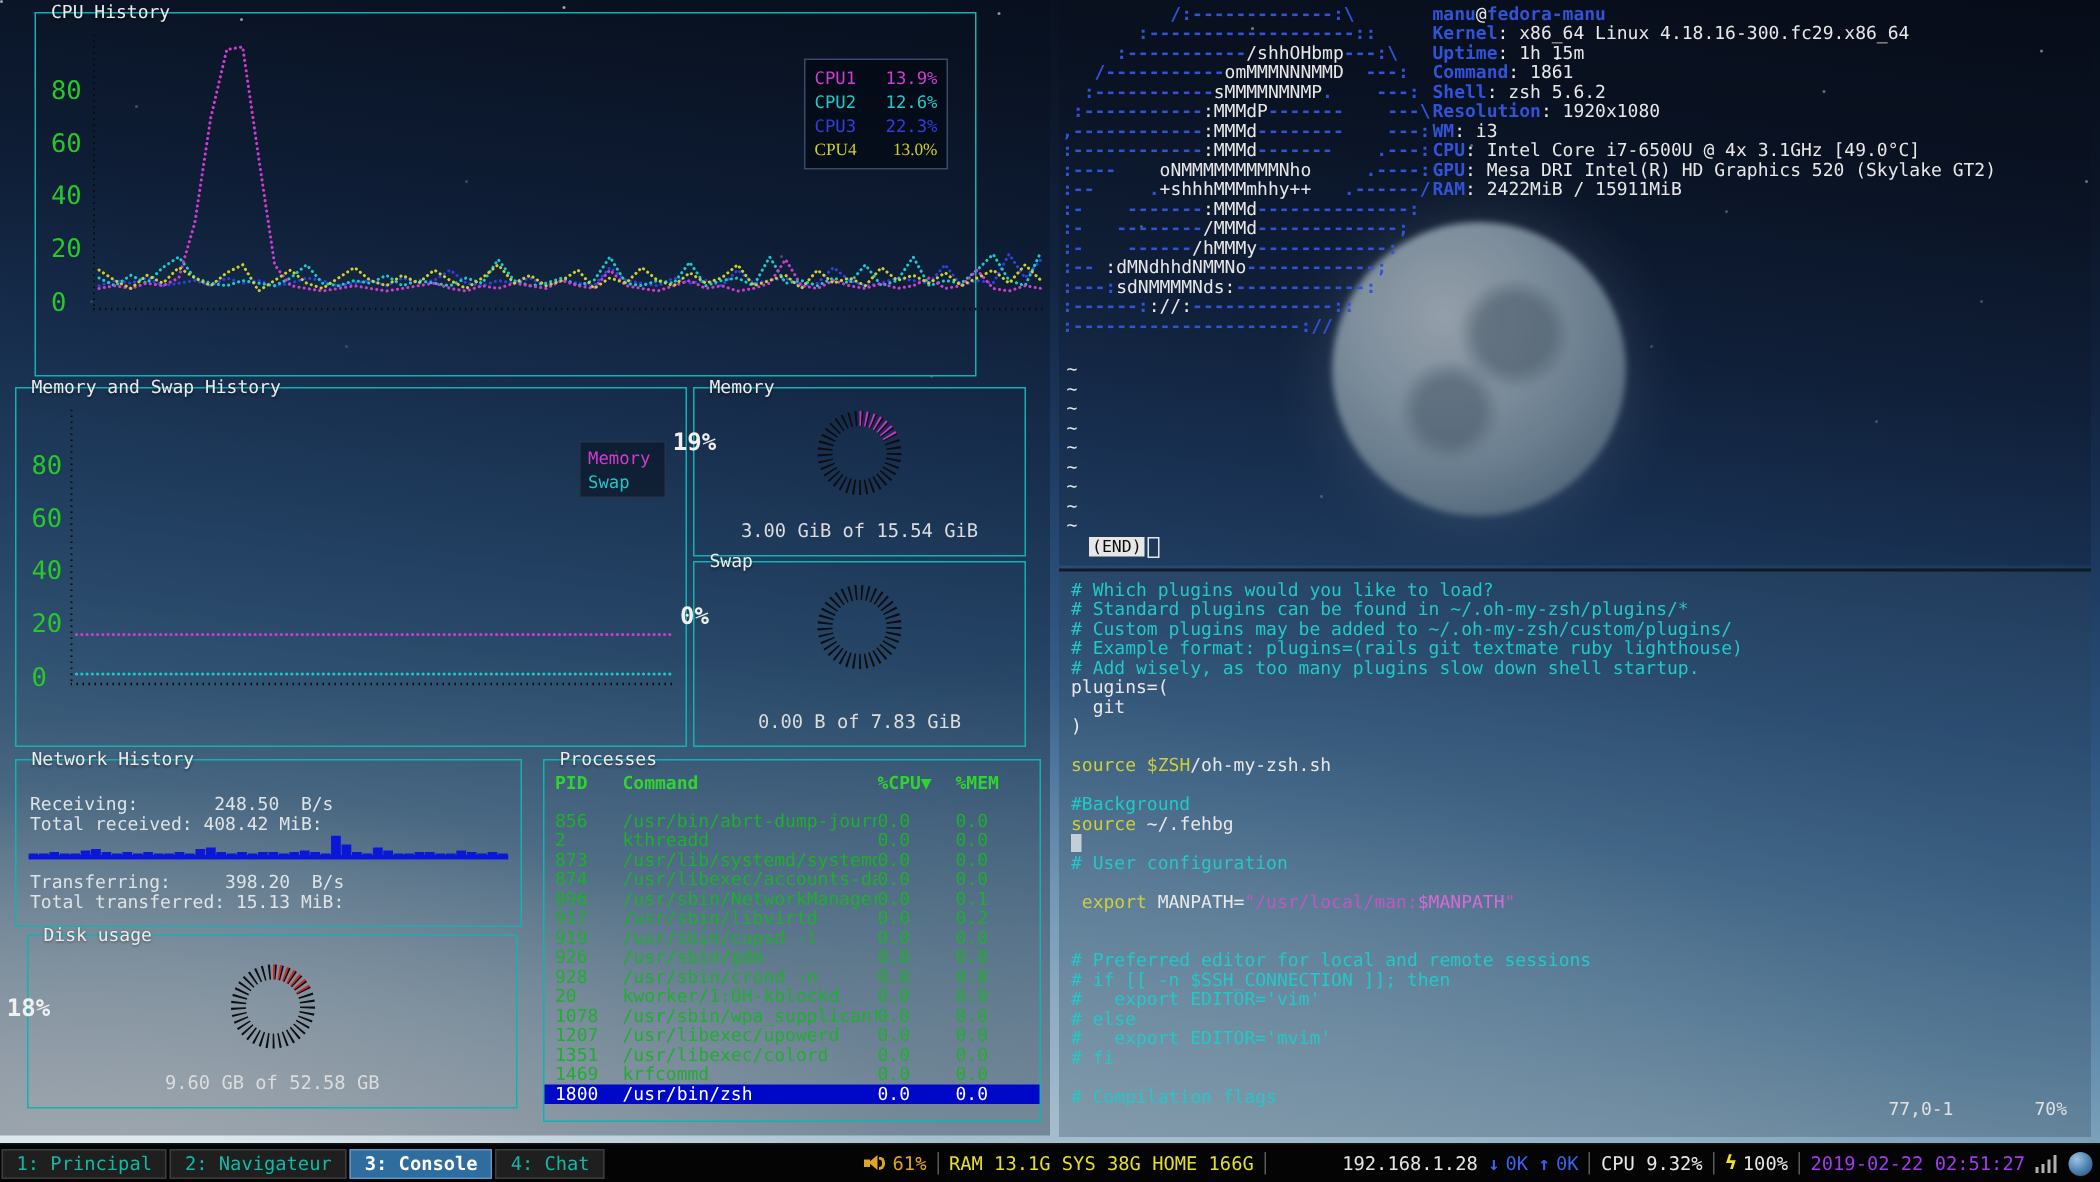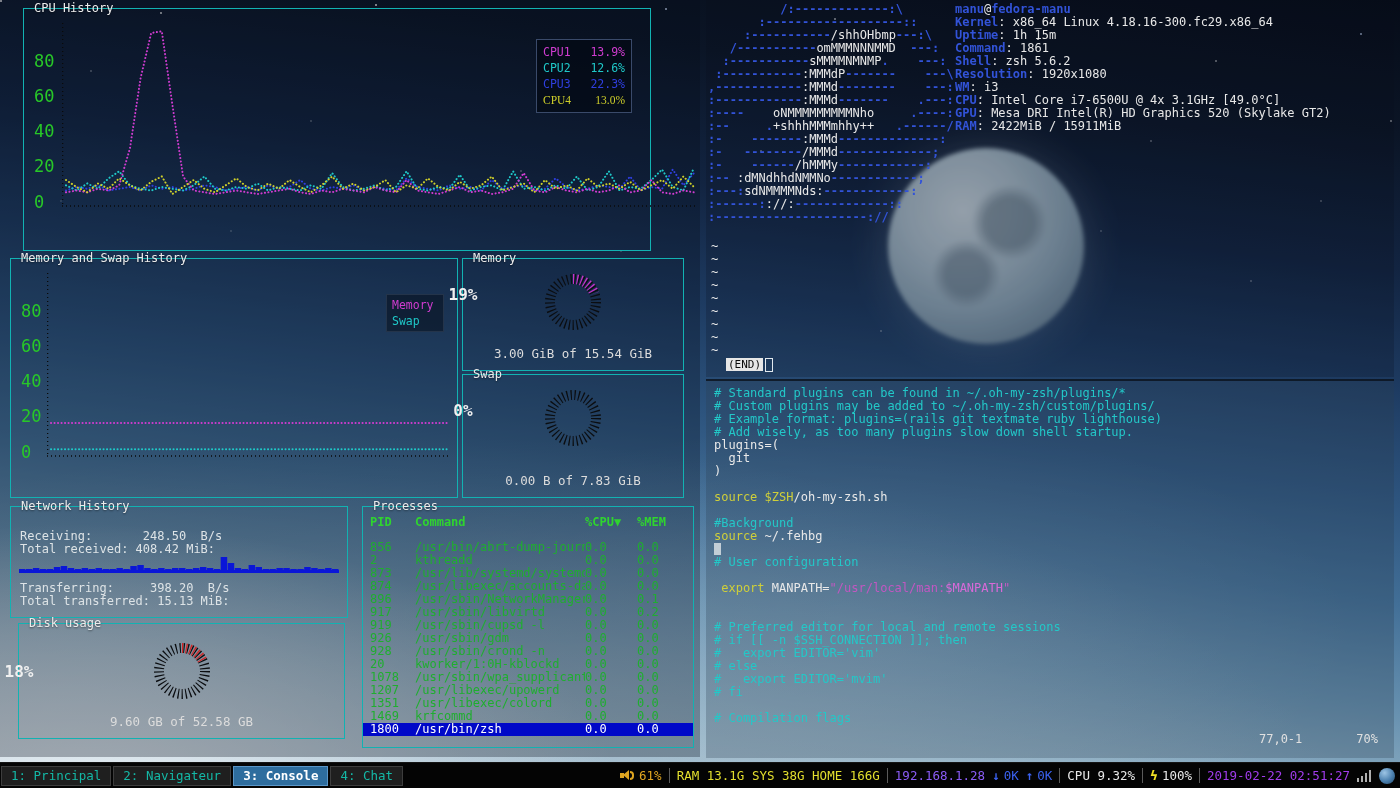--- a/index.html
+++ b/index.html
@@ -422,20 +422,21 @@
       <div class="tilde-line">~</div>
       <div class="tilde-line">~</div>
     </div>
   <div id="pager-end">
     <span class="pe-label">(END)</span><span class="pe-cursor"></span>
   </div>
 </div>
 
 <div id="term-editor" class="window">
   <div id="vim-lines">
+      <div class="tl"><span class="s-c"># Which plugins would you like to load?</span></div>
       <div class="tl"><span class="s-c"># Standard plugins can be found in ~/.oh-my-zsh/plugins/*</span></div>
       <div class="tl"><span class="s-c"># Custom plugins may be added to ~/.oh-my-zsh/custom/plugins/</span></div>
       <div class="tl"><span class="s-c"># Example format: plugins=(rails git textmate ruby lighthouse)</span></div>
       <div class="tl"><span class="s-c"># Add wisely, as too many plugins slow down shell startup.</span></div>
       <div class="tl"><span class="s-w">plugins=(</span></div>
       <div class="tl"><span class="s-w">  git</span></div>
       <div class="tl"><span class="s-w">)</span></div>
       <div class="tl">&nbsp;</div>
       <div class="tl"><span class="s-y">source </span><span class="s-y">$ZSH</span><span class="s-w">/oh-my-zsh.sh</span></div>
       <div class="tl">&nbsp;</div>
@@ -477,21 +478,21 @@
           <u></u>
         </span>
         <span style="color: rgb(223, 165, 32);">61%</span>
       </span>
       <span class="sb-sep"></span>
       <span class="sb-item">
         <span style="color: rgb(227, 223, 46);">RAM 13.1G  SYS 38G  HOME 166G</span>
       </span>
       <span class="sb-sep"></span>
       <span class="sb-item">
-        <span style="color: #8b5cf6;">192.168.1.28</span>
+        <span style="color: #e5e5e5; margin-left: 44px;">192.168.1.28</span>
       </span>
       <span class="sb-item">
         <span class="icon icon-down" style="color: rgb(59, 98, 240);">↓</span>
         <span style="color: rgb(59, 98, 240);">0K</span>
       </span>
       <span class="sb-item">
         <span class="icon icon-up" style="color: rgb(59, 98, 240);">↑</span>
         <span style="color: rgb(59, 98, 240);">0K</span>
       </span>
       <span class="sb-sep"></span>

